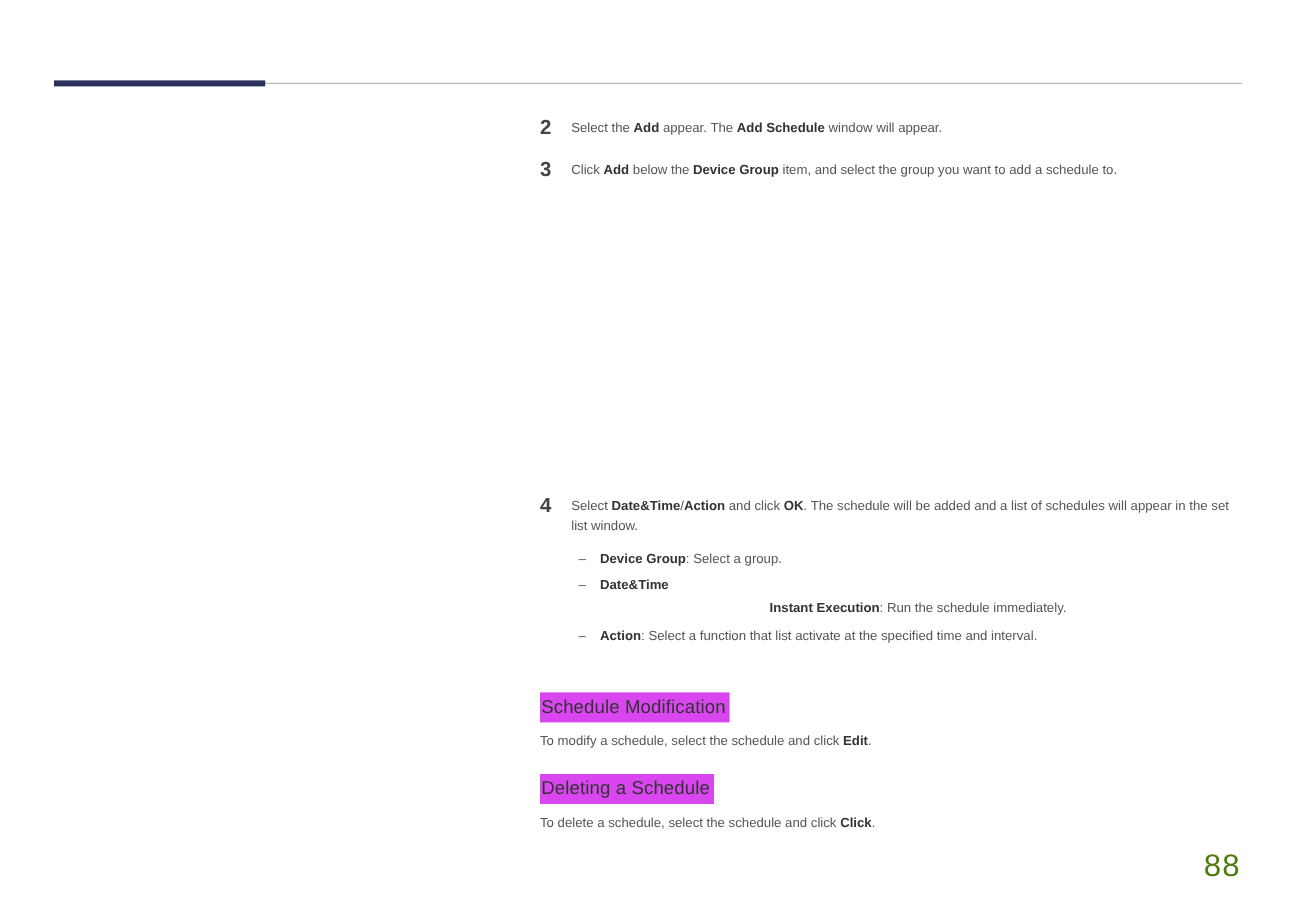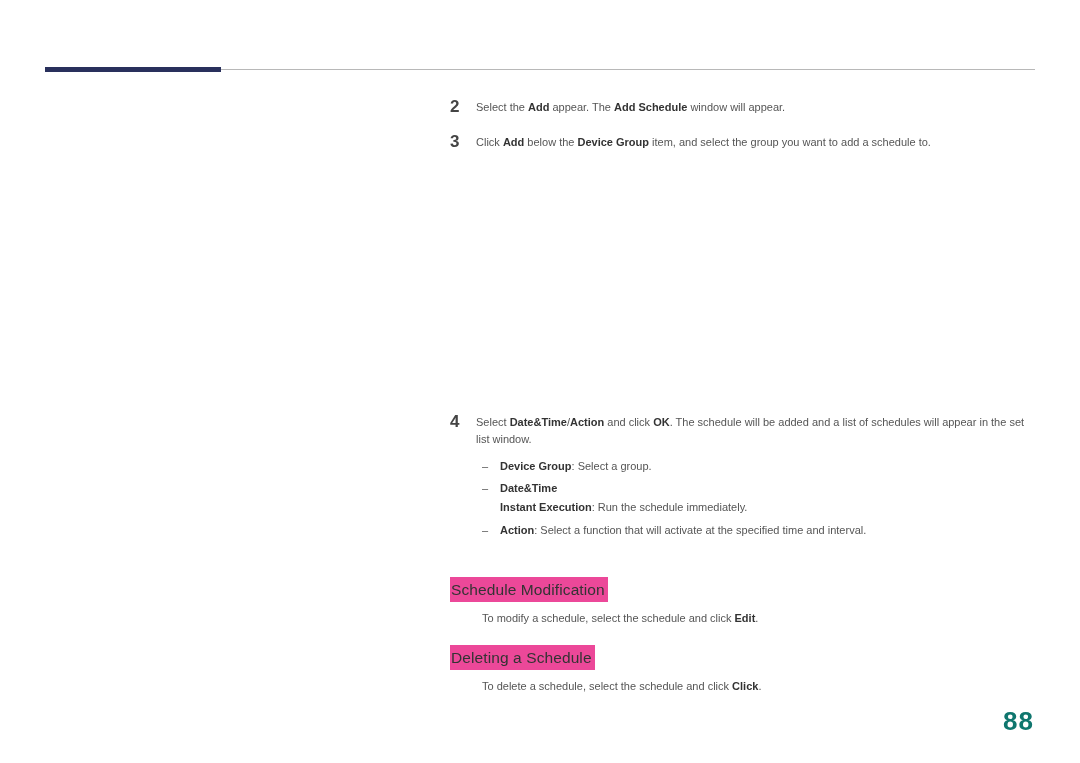--- a/index.html
+++ b/index.html
@@ -18,35 +18,35 @@
   .step { display: flex; margin-bottom: 16px; }
   .step-num { width: 26px; flex: 0 0 26px; font-size: 17px; font-weight: 600; color: #444; line-height: 1.1; }
   .step-body { flex: 1; padding-top: 1px; }
   .gap { height: 246px; }
   b, strong { font-weight: 600; color: #333; }
   .sub-list { margin-top: 10px; }
   .sub-item { display: flex; margin-bottom: 4px; }
   .sub-dash { width: 24px; flex: 0 0 24px; text-align: left; padding-left: 6px; color: #555; }
   .sub-body { flex: 1; }
   .nested { margin-left: 0; margin-top: 2px; }
-  .nested-line { margin-bottom: 2px; }
+  .nested-line { margin-bottom: 2px; text-align: center; }
   h3.section {
     display: inline-block;
-    background: #ec4899;
+    background: #d946ef;
     color: #333;
     font-size: 15.5px;
     font-weight: 400;
     padding: 1px 3px 0 1px;
     margin-top: 18px; margin-bottom: 8px;
     letter-spacing: 0.1px;
   }
-  .para { font-size: 11px; color: #555; margin-left: 32px; }
+  .para { font-size: 11px; color: #555; }
   .page-num {
     position: absolute; right: 46px; bottom: 26px;
-    font-size: 26px; color: #0f766e; font-weight: 700; letter-spacing: 1px;
+    font-size: 26px; color: #4d7c0f; font-weight: 400; letter-spacing: 1px;
   }
 </style>
 </head>
 <body>
 
 <div class="page">
   <div class="header-rule"></div>
   <div class="header-accent"></div>
 
   <div class="content">
@@ -81,21 +81,21 @@
             <div class="sub-dash">‒</div>
             <div class="sub-body">
               <b>Date&amp;Time</b>
               <div class="nested">
                 <div class="nested-line"><b>Instant Execution</b><span>: Run the schedule immediately.</span></div>
               </div>
             </div>
           </div>
           <div class="sub-item">
             <div class="sub-dash">‒</div>
-            <div class="sub-body"><b>Action</b><span>: Select a function that will activate at the specified time and interval.</span></div>
+            <div class="sub-body"><b>Action</b><span>: Select a function that list activate at the specified time and interval.</span></div>
           </div>
         </div>
       </div>
     </div>
 
     <h3 class="section">Schedule Modification</h3>
     <div class="para">
       <span>To modify a schedule, select the schedule and click </span><b>Edit</b><span>.</span>
     </div>
 

